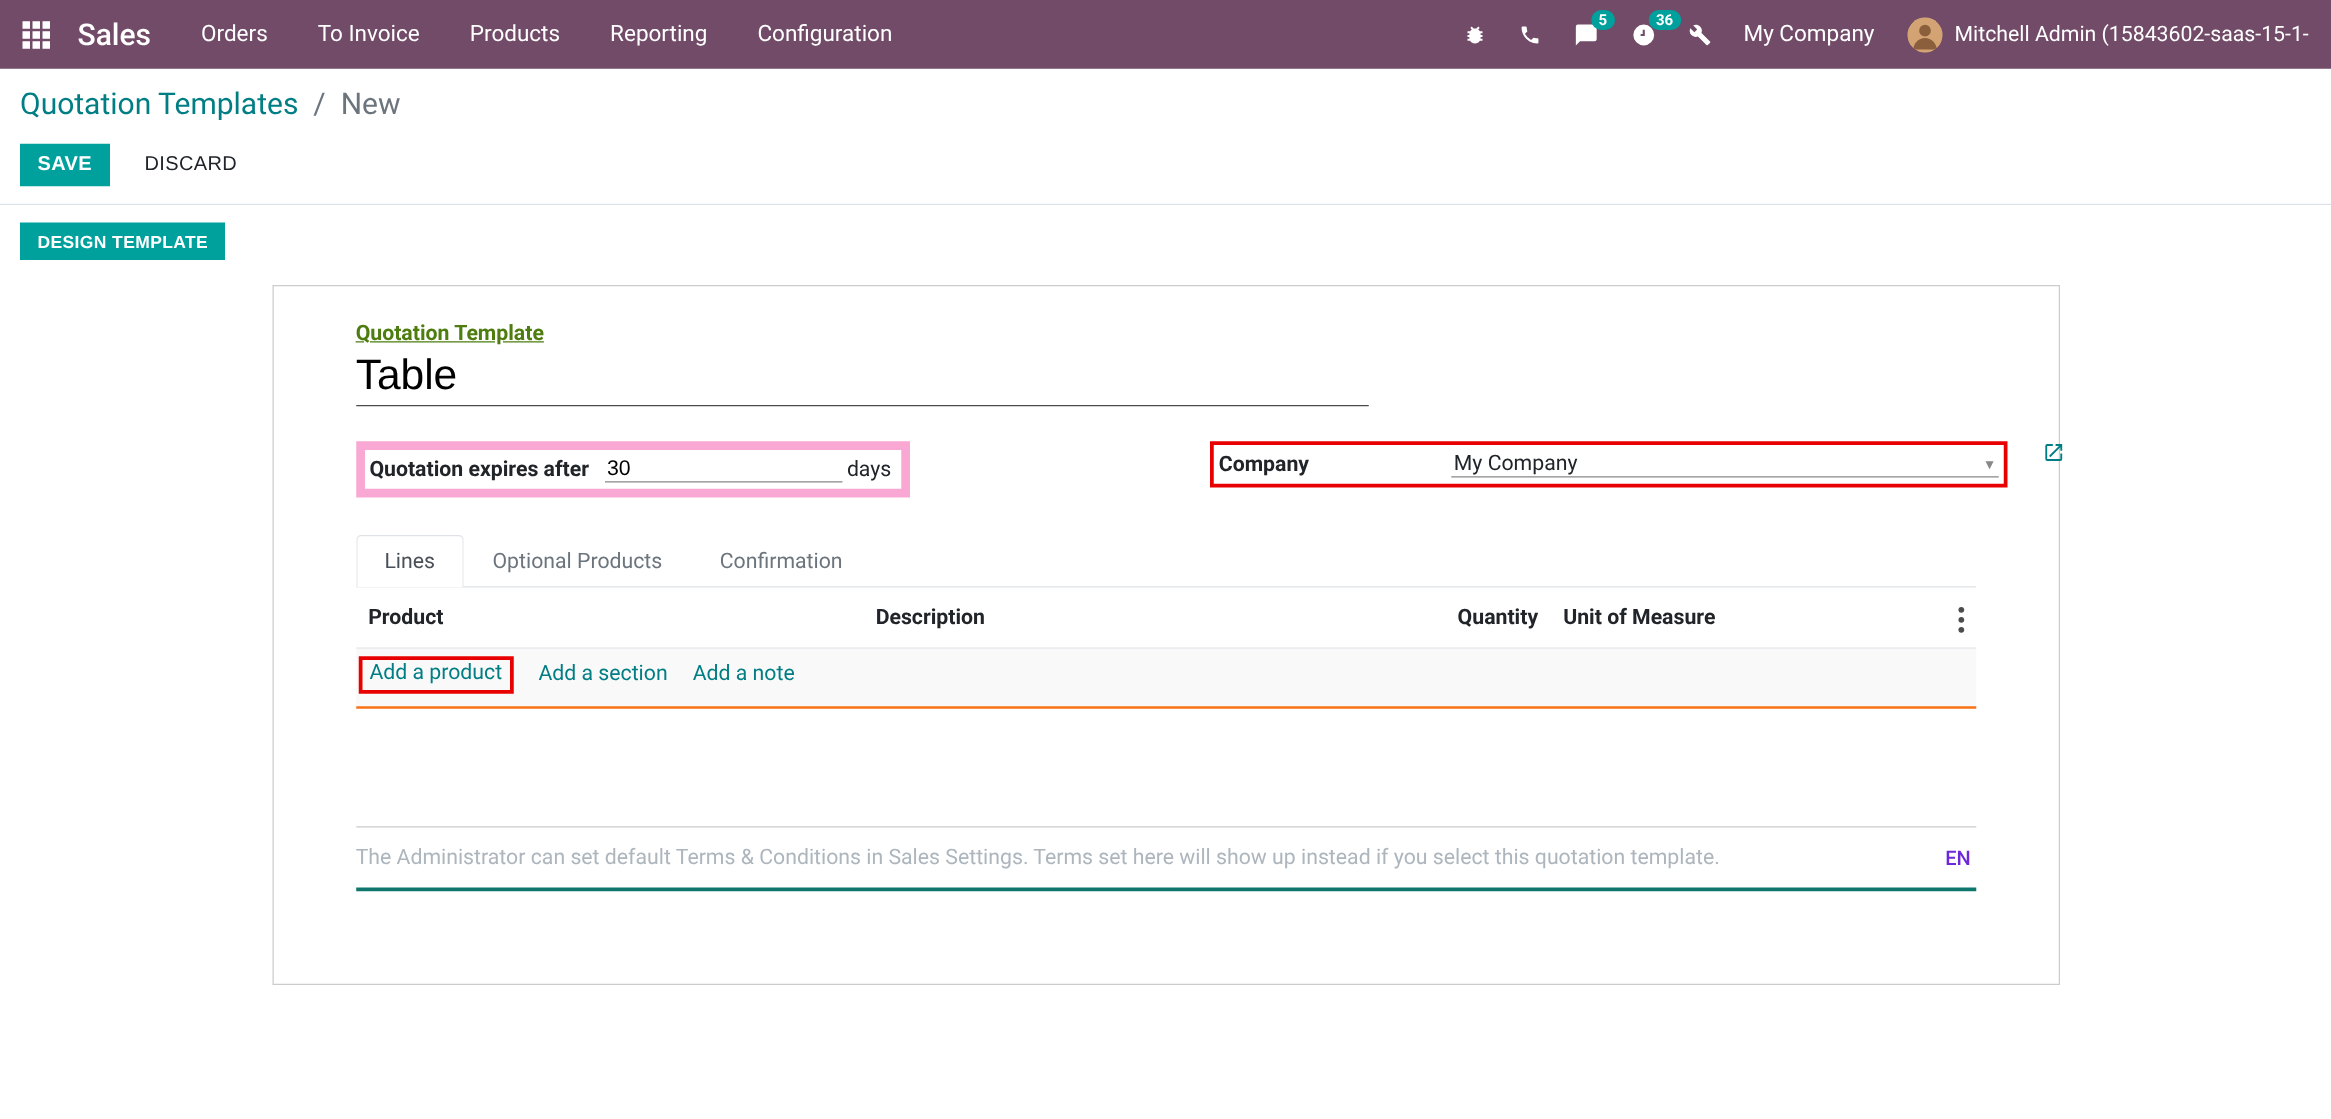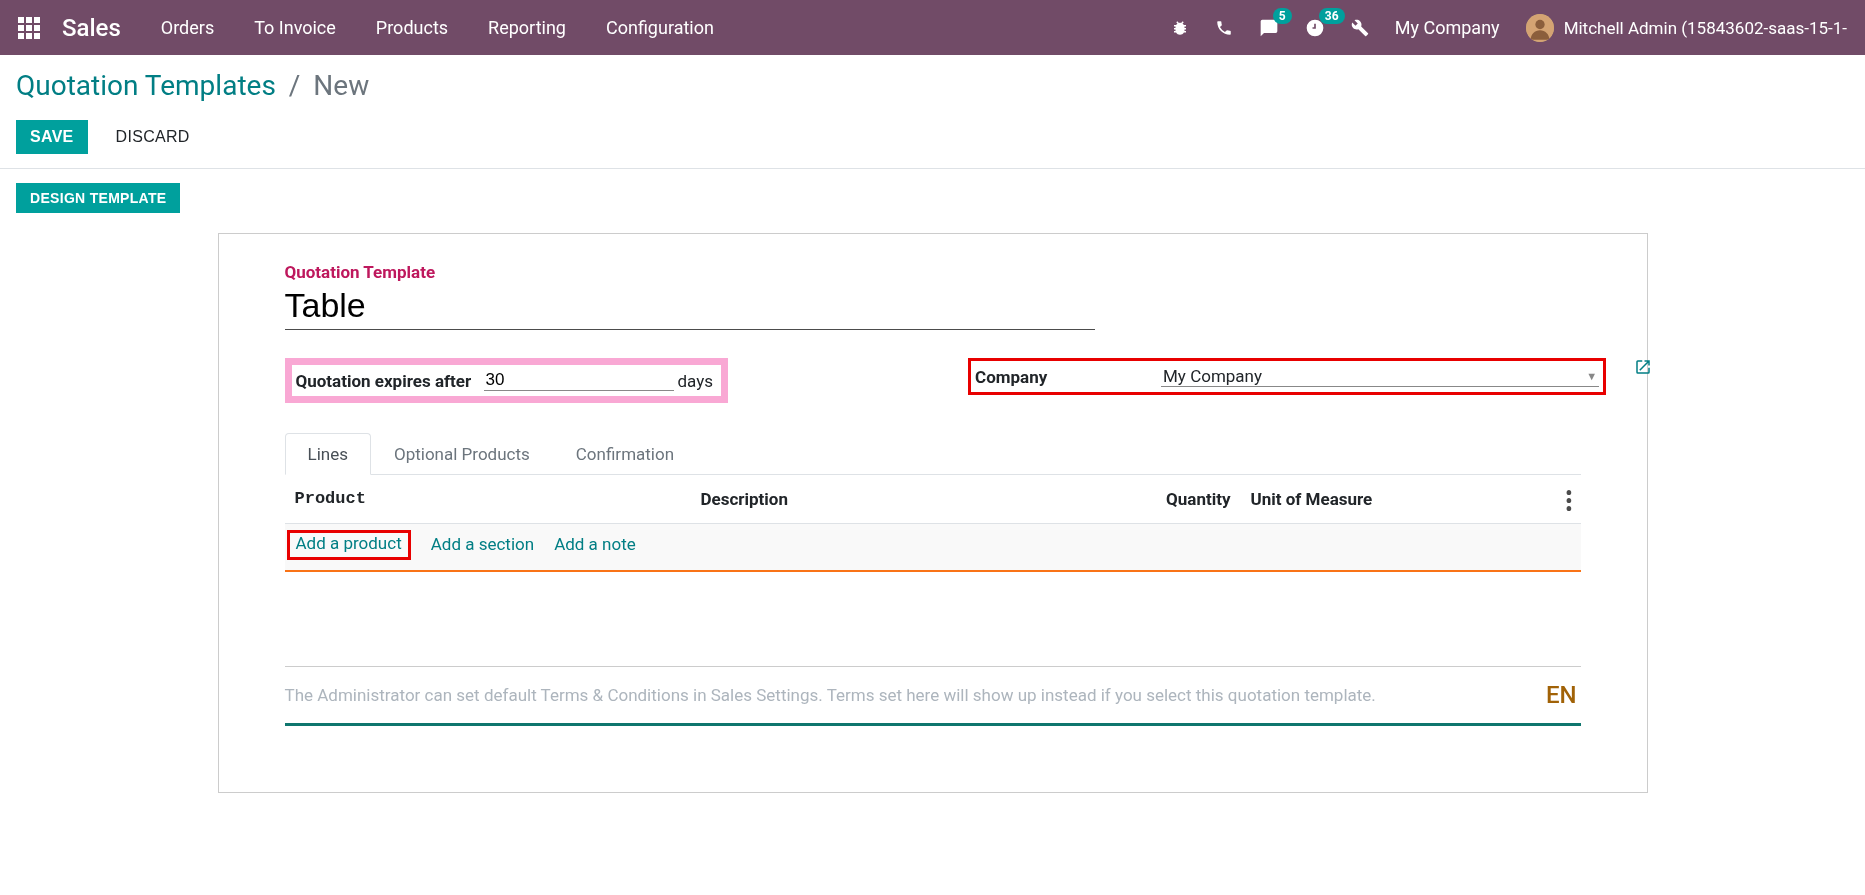--- a/index.html
+++ b/index.html
@@ -16,33 +16,33 @@
 .navbar-icon { color: #fff; cursor: pointer; display: flex; align-items: center; font-size: 18px; position: relative; }
 .navbar-icon svg { fill: #fff; }
 .badge { position: absolute; top: -10px; left: 14px; background: #00a09d; color: #fff; font-size: 12px; font-weight: 700; padding: 1px 6px; border-radius: 10px; }
 .navbar-company { color: #fff; font-size: 18px; }
 .navbar-user { display: flex; align-items: center; gap: 10px; color: #fff; font-size: 17px; cursor: pointer; }
 .avatar { width: 28px; height: 28px; border-radius: 50%; background: #c9a876; display: inline-flex; align-items: center; justify-content: center; overflow: hidden; }
 .avatar svg { width: 28px; height: 28px; }
 
 
 .control-panel { padding: 14px 16px 0 16px; border-bottom: 1px solid #dee2e6; }
-.breadcrumb { font-size: 28px; margin-bottom: 18px; }
+.breadcrumb { font-size: 24px; margin-bottom: 18px; }
 .breadcrumb a { color: #017e84; text-decoration: none; cursor: pointer; }
 .breadcrumb .sep { color: #6c757d; margin: 0 6px; }
 .breadcrumb .current { color: #6c757d; }
 .cp-buttons { display: flex; gap: 18px; align-items: center; margin-bottom: 14px; }
 .btn-primary { background: #00a09d; color: #fff; border: none; padding: 8px 14px; font-size: 16px; font-weight: 700; cursor: pointer; letter-spacing: 0.3px; }
 .btn-secondary { background: transparent; color: #212529; border: none; padding: 8px 10px; font-size: 16px; font-weight: 500; cursor: pointer; letter-spacing: 0.3px; }
 
 
 .form-container { padding: 14px 16px 0 16px; }
 .btn-design { background: #00a09d; color: #fff; border: none; padding: 7px 14px; font-size: 14px; font-weight: 700; letter-spacing: 0.3px; cursor: pointer; margin-bottom: 20px; }
 .form-sheet { background: #fff; border: 1px solid #ccc; max-width: 1430px; margin: 0 auto; padding: 28px 66px 0 66px; min-height: 560px; }
-.field-label-top { font-size: 17px; font-weight: 700; color: #be185d; margin-bottom: 2px; }
+.field-label-top { font-size: 17px; font-weight: 700; color: #4d7c0f; margin-bottom: 2px; text-decoration: underline; }
 .field-name-input { width: 810px; border: none; border-bottom: 1px solid #4c4c4c; font-size: 34px; padding: 2px 0 4px 0; outline: none; margin-bottom: 28px; }
 
 .form-row { display: flex; gap: 20px; margin-bottom: 30px; align-items: flex-start; }
 .form-col-left { display: flex; align-items: center; border: 7px solid #f9a8d4; padding: 5px 8px 5px 4px; width: 455px; }
 .form-col-right { display: flex; align-items: center; border: 3px solid #e80000; padding: 5px 4px 5px 4px; width: 640px; margin-left: 220px; }
 .form-col-label { font-size: 17px; font-weight: 700; width: 188px; }
 .form-col-right .form-col-label { width: 186px; }
 .num-input { border: none; border-bottom: 1px solid #888; font-size: 17px; width: 190px; outline: none; padding: 0 2px; }
 .days-suffix { font-size: 17px; margin-left: 4px; }
 .select-input { border: none; border-bottom: 1px solid #888; font-size: 17px; width: 438px; outline: none; padding: 0 2px; background: transparent; display: flex; justify-content: space-between; align-items: center; }
@@ -51,35 +51,35 @@
 .ext-link svg { width: 18px; height: 18px; fill: #017e84; }
 
 
 .tabs { display: flex; border-bottom: 1px solid #dee2e6; }
 .tab { padding: 10px 22px; font-size: 17px; color: #6c757d; cursor: pointer; border: 1px solid transparent; margin-bottom: -1px; }
 .tab.active { color: #495057; border-color: #dee2e6 #dee2e6 #fff #dee2e6; border-radius: 4px 4px 0 0; background: #fff; }
 
 
 .lines-table { width: 100%; margin-top: 4px; }
 .lines-header { display: flex; padding: 10px 6px; border-bottom: 1px solid #dee2e6; font-size: 17px; font-weight: 700; color: #212529; }
-.col-product { width: 410px; padding-left: 4px; font-family: Liberation Mono, monospace; }
+.col-product { width: 410px; padding-left: 4px; }
 .col-desc { width: 450px; }
 .col-qty { width: 80px; text-align: right; }
 .col-uom { width: 170px; padding-left: 20px; }
 .col-kebab { margin-left: auto; text-align: right; padding-right: 2px; }
 .kebab { cursor: pointer; font-size: 20px; font-weight: 700; line-height: 8px; color: #4c4c4c; }
 .kebab span { display: block; }
 
 .lines-body { background: #f9f9f9; padding: 10px 6px; display: flex; gap: 20px; border-bottom: 2px solid #f97316; }
 .add-link { color: #017e84; font-size: 17px; cursor: pointer; }
 .add-product-hl { border: 3px solid #e80000; padding: 0 6px 4px 6px; margin-top: -4px; margin-left: -4px;}
 
 .terms-box { margin-top: 94px; border-top: 1px solid #ccc; border-bottom: 3px solid #0f766e; padding: 14px 0; display: flex; justify-content: space-between; align-items: center; }
 .terms-placeholder { color: #adb5bd; font-size: 17px; }
-.lang-btn { color: #a16207; font-size: 24px; font-weight: 500; cursor: pointer; margin-right: 4px; }
+.lang-btn { color: #6d28d9; font-size: 16px; font-weight: 500; cursor: pointer; margin-right: 4px; }
 </style>
 </head>
 <body>
 
 <div class="navbar">
   <div class="navbar-apps">
     <span></span>
       <span></span>
       <span></span>
       <span></span>

